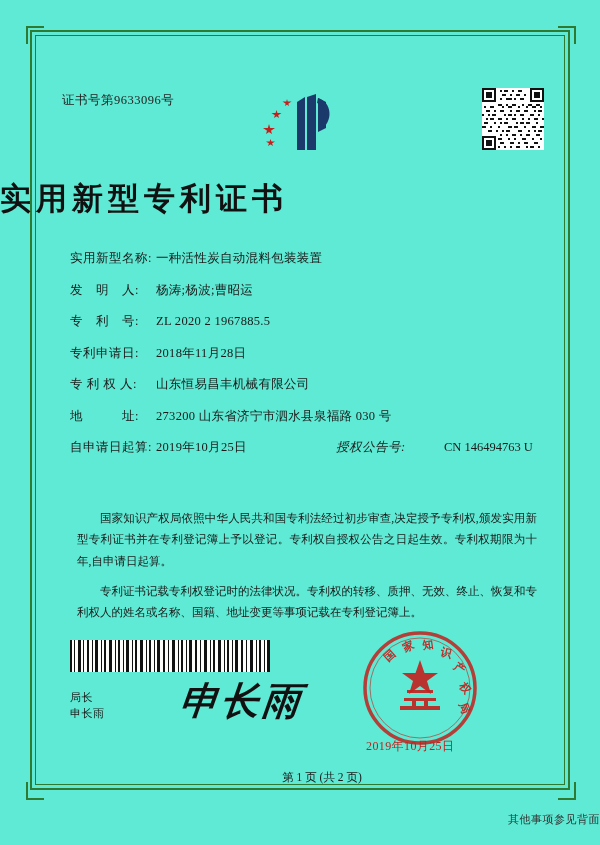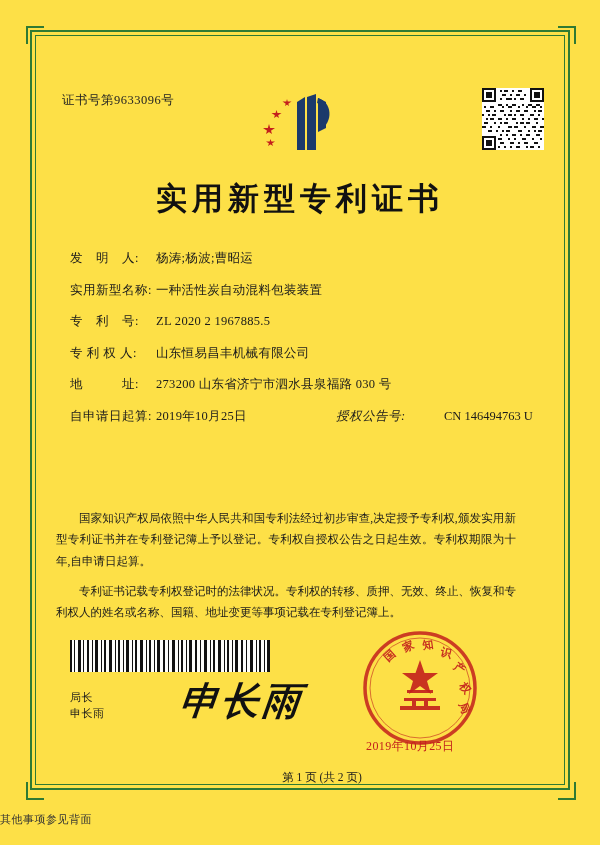--- a/index.html
+++ b/index.html
@@ -11,21 +11,21 @@
     height: 845px;
     background: #ffffff;
     font-family: "Liberation Serif", "DejaVu Serif", serif;
     color: #1a1a1a;
     overflow: hidden;
   }
   .page {
     position: relative;
     width: 600px;
     height: 845px;
-    background: #fde047;
+    background: #5eead4;
   }
   
   .frame-outer {
     position: absolute;
     left: 30px;
     top: 30px;
     width: 540px;
     height: 760px;
     border: 2px solid #2f7a33;
     box-sizing: border-box;
@@ -79,21 +79,20 @@
     width: 84px;
     height: 72px;
   }
 
   
   .doc-title {
     position: absolute;
     left: 0;
     right: 0;
     top: 178px;
-    text-align: center;
     font-size: 31px;
     font-weight: bold;
     letter-spacing: 5px;
     color: #111;
     font-family: "DejaVu Serif", "Liberation Serif", serif;
   }
 
   
   .fields {
     position: absolute;
@@ -127,21 +126,21 @@
     white-space: nowrap;
     font-style: italic;
   }
   .field-value2 {
     flex: 1;
   }
 
   
   .body-text {
     position: absolute;
-    left: 56px;
+    left: 77px;
     top: 508px;
     width: 460px;
     font-size: 11.5px;
     line-height: 1.85;
     color: #1b1b1b;
     text-align: justify;
   }
   .body-text p {
     margin: 0 0 9px 0;
     text-indent: 2em;
@@ -204,21 +203,21 @@
     text-align: center;
     font-size: 11.5px;
     color: #1b1b1b;
     padding-left: 44px;
   }
   .footer-note {
     position: absolute;
     left: 0;
     right: 0;
     top: 812px;
-    text-align: left;
+    text-align: right;
     font-size: 11px;
     color: #333;
     letter-spacing: 0.5px;
   }
 </style>
 </head>
 <body>
 
 <div class="page">
 
@@ -368,30 +367,34 @@
         <polygon points="60,10 68,14 68,40 60,44"></polygon>
       </g>
       <path d="M60 10 C74 14, 76 34, 62 42 L60 38 C70 32, 69 18, 59 15 Z" fill="#1b3a6b"></path>
     </svg>
   </div>
 
   <div class="doc-title">实用新型专利证书</div>
 
   <div class="fields">
     <div class="field-row">
+      <span class="field-label">实用新型名称:</span>
+      <span class="field-value">一种活性炭自动混料包装装置</span>
+    </div>
+    <div class="field-row">
       <span class="field-label">发　明　人:</span>
       <span class="field-value">杨涛;杨波;曹昭运</span>
-    </div>
-    <div class="field-row">
-      <span class="field-label">实用新型名称:</span>
-      <span class="field-value">一种活性炭自动混料包装装置</span>
     </div>
     <div class="field-row">
       <span class="field-label">专　利　号:</span>
       <span class="field-value">ZL 2020 2 1967885.5</span>
+    </div>
+    <div class="field-row">
+      <span class="field-label">专利申请日:</span>
+      <span class="field-value">2018年11月28日</span>
     </div>
     <div class="field-row">
       <span class="field-label">专 利 权 人:</span>
       <span class="field-value">山东恒易昌丰机械有限公司</span>
     </div>
     <div class="field-row">
       <span class="field-label">地　　　址:</span>
       <span class="field-value">273200 山东省济宁市泗水县泉福路 030 号</span>
     </div>
     <div class="field-row split">

